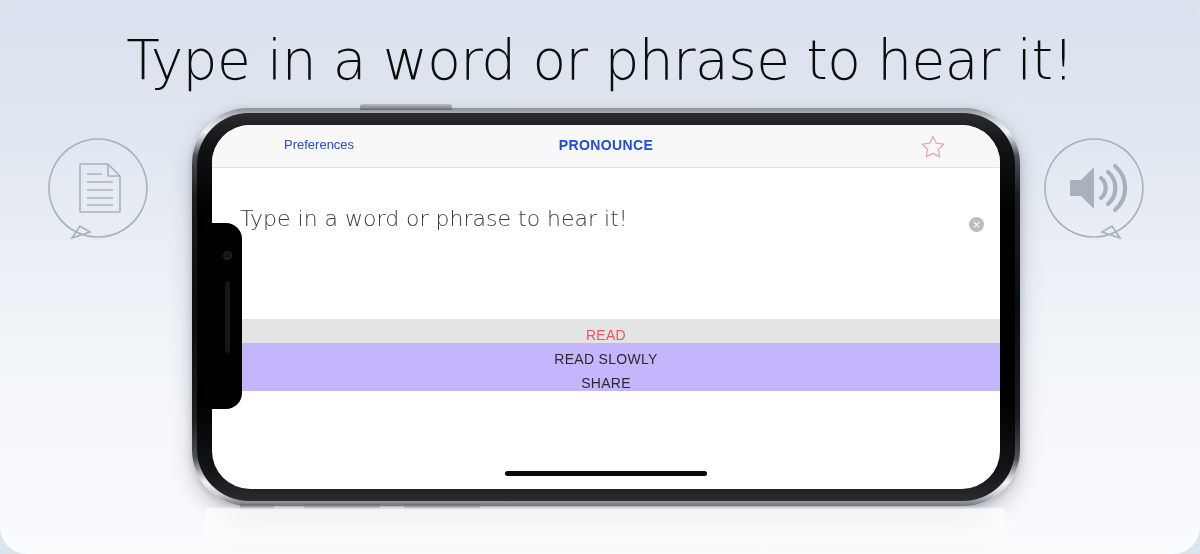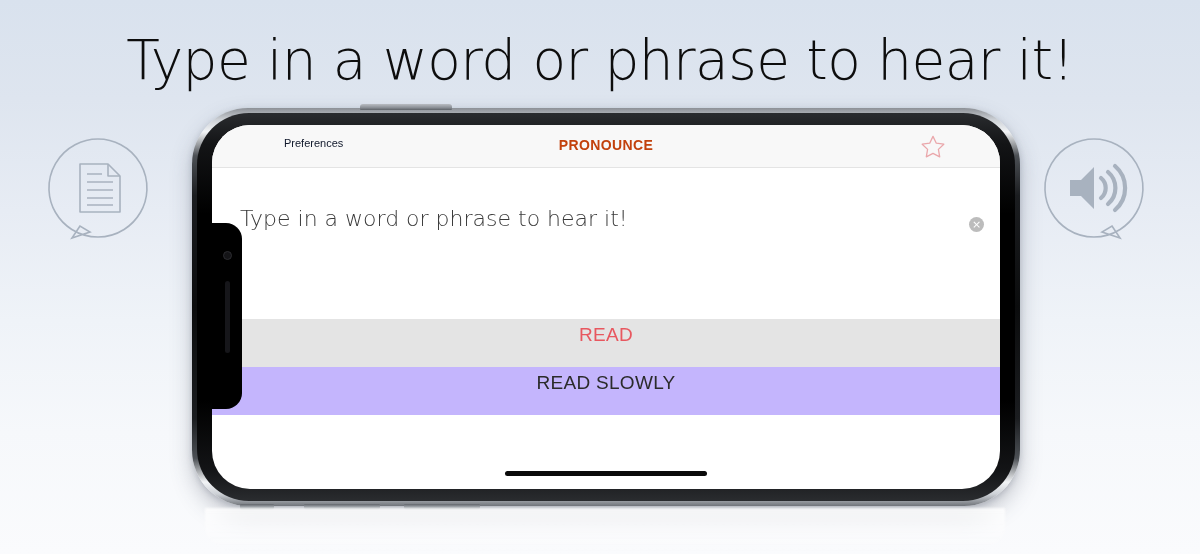--- a/index.html
+++ b/index.html
@@ -19,20 +19,21 @@
     width: 1200px;
     height: 554px;
     background: linear-gradient(to bottom,
         #d9e2ee 0%,
         #dee5ef 18%,
         #e7ecf4 38%,
         #eff3f8 58%,
         #f6f8fb 78%,
         #fafbfd 100%);
     overflow: hidden;
+    border-radius: 27px;
   }
 
   
   #headline {
     position: absolute;
     left: 0;
     top: 27px;
     width: 1200px;
     text-align: center;
     font-family: "DejaVu Sans", sans-serif;
@@ -151,33 +152,33 @@
     left: 0; top: 0;
     width: 788px; height: 43px;
     background: #f8f8f8;
     border-bottom: 1px solid #e4e4e4;
     box-sizing: border-box;
   }
   #nav-prefs {
     position: absolute;
     left: 72px;
     top: 12px;
-    font-size: 11px;
-    color: #0f172a;
+    font-size: 13px;
+    color: #1d4ed8;
     white-space: nowrap;
   }
   #nav-title {
     position: absolute;
     left: 0; top: 12px;
     width: 788px;
     text-align: center;
     font-size: 14px;
     font-weight: bold;
     letter-spacing: 0.4px;
-    color: #c2410c;
+    color: #1d4ed8;
   }
   #nav-star {
     position: absolute;
     right: 54px;
     top: 9px;
     width: 26px; height: 26px;
   }
   #nav-star svg { display: block; }
 
   
@@ -212,24 +213,24 @@
   }
 
   
   #rows {
     position: absolute;
     left: 0; top: 194px;
     width: 788px;
   }
   .row {
     width: 788px;
-    height: 48px;
+    height: 24px;
     line-height: 32px;
     text-align: center;
-    font-size: 19px;
+    font-size: 14px;
     letter-spacing: 0.3px;
     box-sizing: border-box;
   }
   .row.shade-gray  { background: #e4e4e4; }
   .row.shade-light { background: #c4b5fd; }
   .row.tone-red    { color: #e8575f; }
   .row.tone-dark   { color: #2b2b2b; }
 
   
   #home-indicator {
@@ -320,20 +321,21 @@
       </div>
 
       <div id="entry">
         <div id="entry-text">Type in a word or phrase to hear it!</div>
         <div id="clear-btn">×</div>
       </div>
 
       <div id="rows">
         <div class="row shade-gray tone-red">READ</div>
         <div class="row shade-light tone-dark">READ SLOWLY</div>
+        <div class="row shade-light tone-dark">SHARE</div>
       </div>
 
       <div id="home-indicator"></div>
     </div>
   </div>
 
   <div id="reflection"></div>
 </div>
 
 </body></html>

